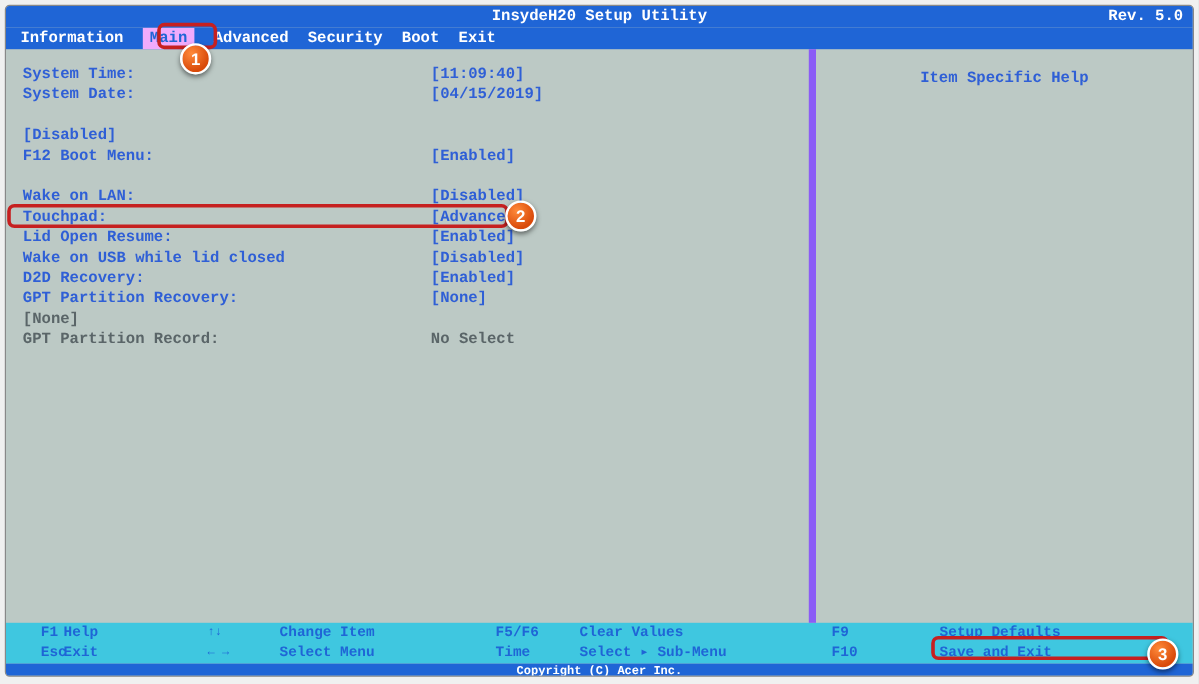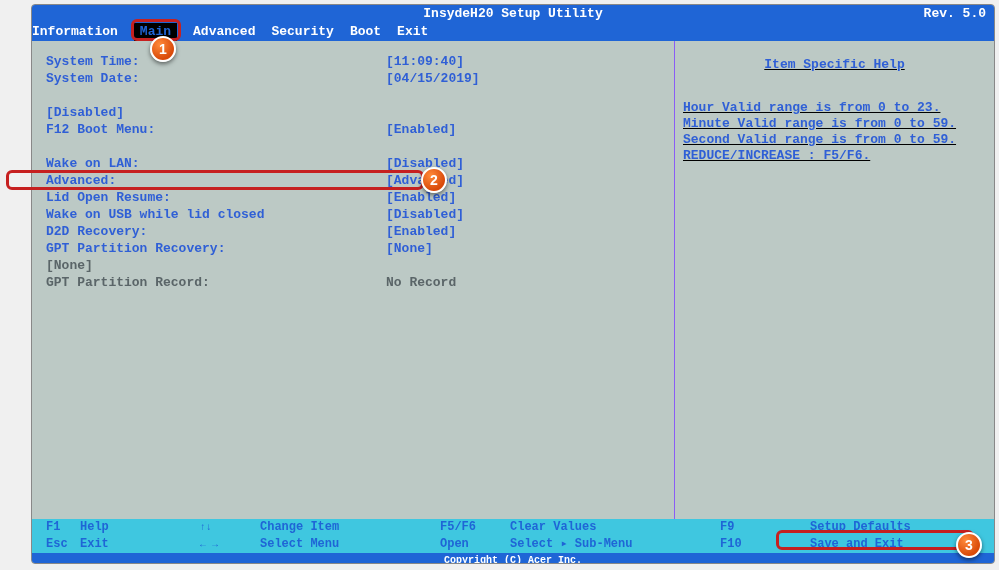--- a/index.html
+++ b/index.html
@@ -1,36 +1,36 @@
 <!DOCTYPE html>
 <html><head>
 <meta charset="utf-8">
 <style>
   * { margin: 0; padding: 0; box-sizing: border-box; }
   body { background: #f0f0f0; width: 999px; height: 570px; font-family: 'Courier New', monospace; font-size: 13px; font-weight: bold; position: relative; overflow: hidden; }
-  .frame { position: absolute; top: 4px; left: 4px; right: 4px; bottom: 6px; border: 1px solid #888; border-radius: 4px; overflow: hidden; background: #bcc9c5; margin-left: 27px; }
+  .frame { position: absolute; top: 4px; left: 4px; right: 4px; bottom: 6px; border: 1px solid #888; border-radius: 4px; overflow: hidden; background: #bcc9c5; }
   .topbar { background: #1f65d6; color: #fff; height: 18px; line-height: 18px; display: flex; position: relative; }
   .title { position: absolute; left: 0; right: 0; text-align: center; }
   .rev { position: absolute; right: 8px; padding-left: 27px; }
-  .menubar { background: #1f65d6; color: #fff; height: 18px; line-height: 18px; padding: 0 0; display: flex; gap: 16px; }
+  .menubar { background: #1f65d6; color: #fff; height: 18px; line-height: 18px; padding: 0 12px; display: flex; gap: 16px; }
   .menubar span { display: inline-block; }
-  .menubar .active { background: #000000; color: #1f65d6; padding: 0 6px; }
+  .menubar .active { background: #f0abfc; color: #1f65d6; padding: 0 6px; }
   .content { display: flex; height: 478px; }
   .pane-left { flex: 1; padding: 12px 10px 8px 14px; position: relative; }
-  .pane-right { width: 320px; border-left: 1px solid #8b5cf6; padding: 10px 8px; text-decoration: underline; }
+  .pane-right { width: 320px; border-left: 6px solid #8b5cf6; padding: 10px 8px; }
   .row { display: flex; height: 17px; line-height: 17px; white-space: pre; }
   .label { width: 340px; }
   .blue { color: #2f5fd6; }
   .gray { color: #5a6568; }
   .help-title { text-align: center; color: #2f5fd6; margin-bottom: 28px; margin-top: 6px; }
   .help-body { color: #2f5fd6; line-height: 16px; }
   .footer { background: #3fc7e0; color: #1f65d6; height: 34px; display: flex; flex-direction: column; }
   .footer-row { display: flex; height: 17px; line-height: 17px; font-size: 12px; }
   .fcol { display: flex; }
-  .fkey { width: 48px; padding-left: 14px; }
+  .fkey { width: 48px; padding-left: 29px; }
   .faction { width: 120px; }
   .fcol2 { width: 240px; display: flex; }
   .fkey2 { width: 60px; }
   .fcol3 { width: 280px; display: flex; }
   .fkey3 { width: 70px; }
   .fcol4 { display: flex; gap: 40px; }
   .fkey4 { width: 50px; }
   .copyright { background: #1f65d6; color: #fff; text-align: center; height: 15px; line-height: 15px; font-size: 10px; }
   .callout { position: absolute; border: 3px solid #c62020; border-radius: 6px; pointer-events: none; }
   .badge { position: absolute; width: 26px; height: 26px; border-radius: 50%; background: radial-gradient(circle at 35% 30%, #ff8a3a, #d94a0a 70%); border: 2px solid #fff; box-shadow: 0 2px 4px rgba(0,0,0,.5); color: #fff; font-family: sans-serif; font-size: 14px; font-weight: bold; display: flex; align-items: center; justify-content: center; z-index: 10; }
@@ -54,31 +54,30 @@
   </div>
   <div class="content">
     <div class="pane-left" id="settings-pane">
         <div class="row blue"><span class="label">System Time:</span><span>[11:09:40]</span></div>
         <div class="row blue"><span class="label">System Date:</span><span>[04/15/2019]</span></div>
         <div class="row"></div>
         <div class="row blue"><span>[Disabled]</span></div>
         <div class="row blue"><span class="label">F12 Boot Menu:</span><span>[Enabled]</span></div>
         <div class="row"></div>
         <div class="row blue"><span class="label">Wake on LAN:</span><span>[Disabled]</span></div>
-        <div class="row blue"><span class="label">Advanced:</span><span>[Advanced]</span></div>
+        <div class="row blue"><span class="label">Touchpad:</span><span>[Advanced]</span></div>
         <div class="row blue"><span class="label">Lid Open Resume:</span><span>[Enabled]</span></div>
         <div class="row blue"><span class="label">Wake on USB while lid closed</span><span>[Disabled]</span></div>
         <div class="row blue"><span class="label">D2D Recovery:</span><span>[Enabled]</span></div>
         <div class="row blue"><span class="label">GPT Partition Recovery:</span><span>[None]</span></div>
         <div class="row gray"><span>[None]</span></div>
-        <div class="row gray"><span class="label">GPT Partition Record:</span><span>No Record</span></div>
+        <div class="row gray"><span class="label">GPT Partition Record:</span><span>No Select</span></div>
       </div>
     <div class="pane-right">
       <div class="help-title">Item Specific Help</div>
-      <div class="help-body">Hour Valid range is from 0 to 23. Minute Valid range is from 0 to 59. Second Valid range is from 0 to 59. REDUCE/INCREASE : F5/F6.</div>
     </div>
   </div>
   <div class="footer">
     <div class="footer-row">
       <div class="fcol">
           <span class="fkey">F1</span>
           <span class="faction">Help</span>
         </div>
       <div class="fcol2">
           <span class="fkey2 tri">↑↓</span>
@@ -96,21 +95,21 @@
     <div class="footer-row">
       <div class="fcol">
           <span class="fkey">Esc</span>
           <span class="faction">Exit</span>
         </div>
       <div class="fcol2">
           <span class="fkey2 tri">← →</span>
           <span>Select Menu</span>
         </div>
       <div class="fcol3">
-          <span class="fkey3">Open</span>
+          <span class="fkey3">Time</span>
           <span>Select ▸ Sub-Menu</span>
         </div>
       <div class="fcol4">
           <span class="fkey4">F10</span>
           <span>Save and Exit</span>
         </div>
     </div>
   </div>
   <div class="copyright">Copyright (C) Acer Inc.</div>
 </div>

